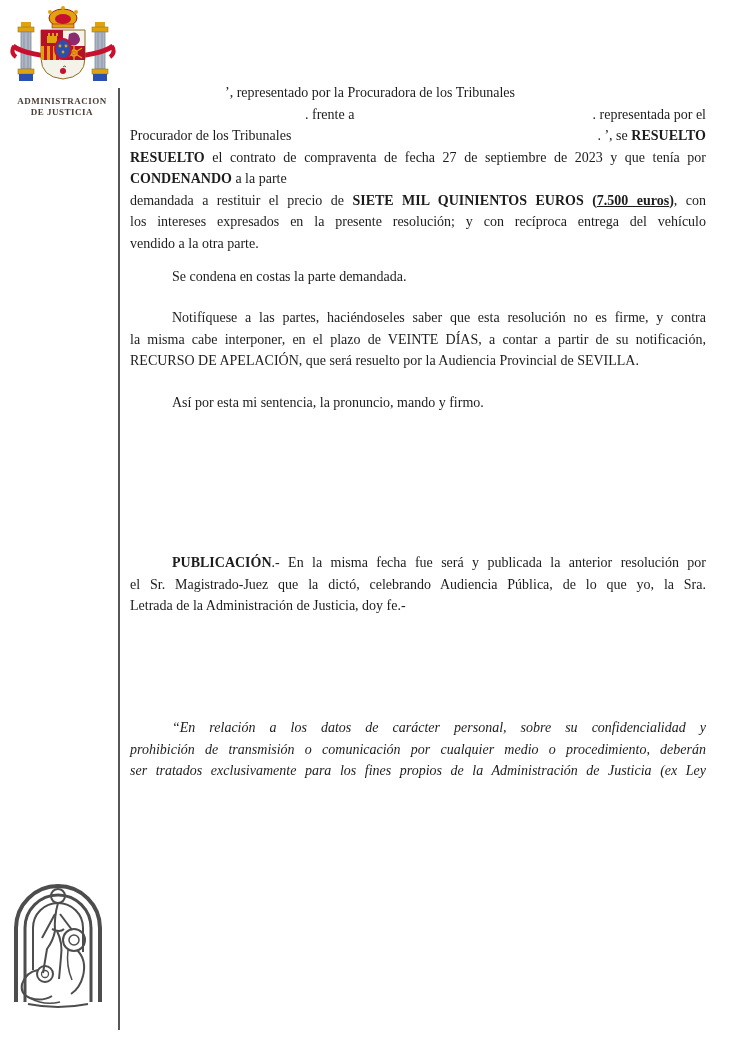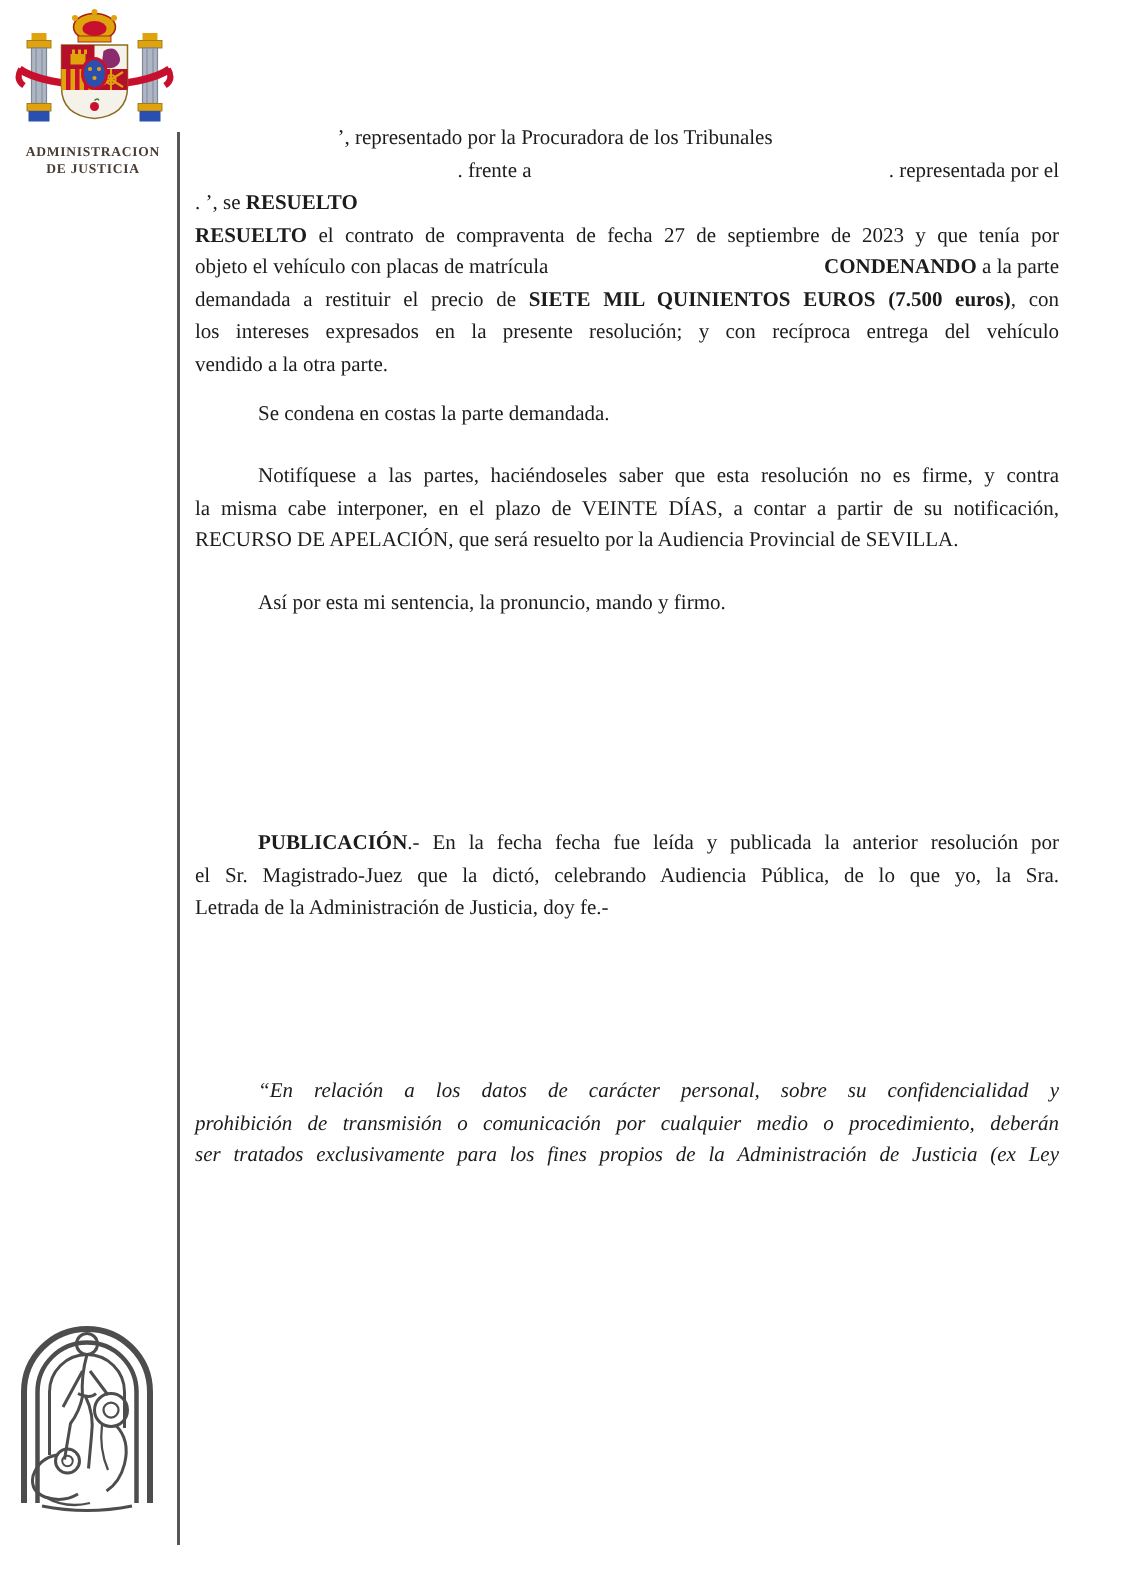--- a/index.html
+++ b/index.html
@@ -13,21 +13,21 @@
     position:absolute; left:0px; top:96px; width:124px; text-align:center;
     font-size:9px; line-height:11px; letter-spacing:0.5px; color:#493c34; font-weight:600;
   }
   .regional-wrap { position:absolute; left:8px; top:852px; width:100px; height:162px; }
 
   .para { position:absolute; left:130px; width:576px; font-size:14px; line-height:21.5px; }
   .line { display:block; }
   .stretch { text-align:justify; text-align-last:justify; }
   .flexline { display:flex; justify-content:space-between;gap:27px; }
   .b  { font-weight:bold; }
-  .bu { font-weight:bold; }
+  .bu { font-weight:bold; text-decoration:underline; }
   .it { font-style:italic; }
   .ind { text-indent:42px; }
   .ind1 { margin-left:95px; }
   .pad2 { padding-left:175px; }
 </style>
 </head>
 <body>
 
 <div class="page">
 
@@ -96,44 +96,44 @@
 
   <div class="vrule"></div>
 
   <div class="para" style="top:82px">
     <span class="line ind1">’, representado por la Procuradora de los Tribunales</span>
     <span class="line flexline pad2">
         <span>. frente a</span>
         <span>. representada por el</span>
       </span>
     <span class="line flexline">
+        <span>Procurador de los Tribunales</span>
         <span><span>. ’, se </span><span class="b">RESUELTO</span></span>
       </span>
     <span class="line stretch"><span class="b">RESUELTO</span><span> el contrato de compraventa de fecha 27 de septiembre de 2023 y que tenía por</span></span>
     <span class="line flexline">
-        <span>objeto el vehículo con placas de matrícula</span>
         <span><span class="b">CONDENANDO</span><span> a la parte</span></span>
       </span>
     <span class="line stretch"><span>demandada a restituir el precio de </span><span class="b">SIETE MIL QUINIENTOS EUROS</span><span class="b"> (</span><span class="bu">7.500 euros</span><span class="b">)</span><span>, con</span></span>
     <span class="line stretch">los intereses expresados en la presente resolución; y con recíproca entrega del vehículo</span>
     <span class="line">vendido a la otra parte.</span>
   </div>
 
   <div class="para ind" style="top:266px">Se condena en costas la parte demandada.</div>
 
   <div class="para" style="top:307px">
     <span class="line stretch ind">Notifíquese a las partes, haciéndoseles saber que esta resolución no es firme, y contra</span>
     <span class="line stretch">la misma cabe interponer, en el plazo de VEINTE DÍAS, a contar a partir de su notificación,</span>
     <span class="line">RECURSO DE APELACIÓN, que será resuelto por la Audiencia Provincial de SEVILLA.</span>
   </div>
 
   <div class="para ind" style="top:392px">Así por esta mi sentencia, la pronuncio, mando y firmo.</div>
 
   <div class="para" style="top:552px">
-    <span class="line stretch ind"><span class="b">PUBLICACIÓN</span><span>.- En la fecha fecha fue leída y publicada la anterior resolución por</span></span>
+    <span class="line stretch ind"><span class="b">PUBLICACIÓN</span><span>.- En la misma fecha fue será y publicada la anterior resolución por</span></span>
     <span class="line stretch">el Sr. Magistrado-Juez que la dictó, celebrando Audiencia Pública, de lo que yo, la Sra.</span>
     <span class="line">Letrada de la Administración de Justicia, doy fe.-</span>
   </div>
 
   <div class="para it" style="top:717px">
     <span class="line stretch ind">“En relación a los datos de carácter personal, sobre su confidencialidad y</span>
     <span class="line stretch">prohibición de transmisión o comunicación por cualquier medio o procedimiento, deberán</span>
     <span class="line stretch">ser tratados exclusivamente para los fines propios de la Administración de Justicia (ex Ley</span>
   </div>
 

